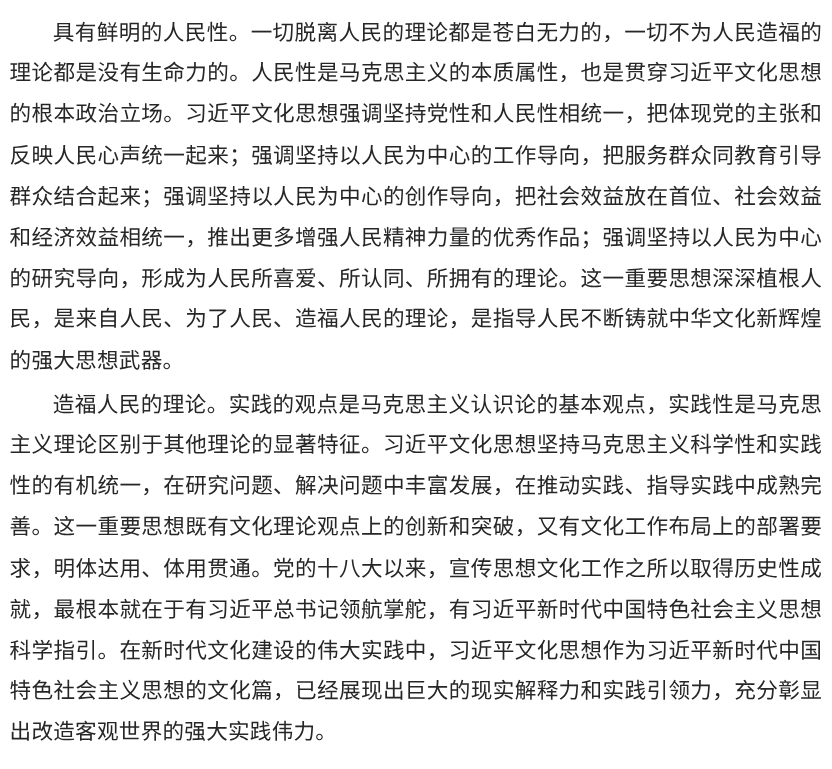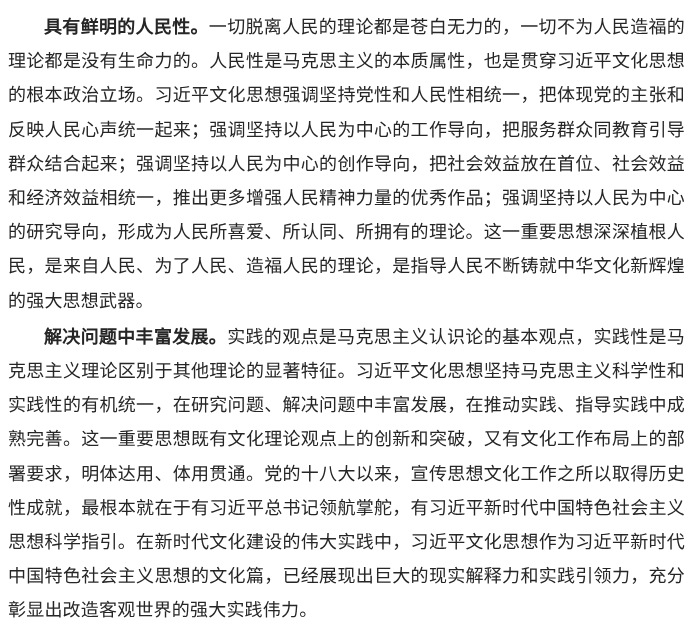--- a/index.html
+++ b/index.html
@@ -23,22 +23,22 @@
     text-align: justify;
     text-justify: inter-ideograph;
     letter-spacing: 0.2px;
   }
   .para {
     margin: 0 0 2px 0;
     text-indent: 2em;
     word-break: break-all;
   }
   .para-lead {
-    font-weight: bold;
+    font-weight: normal;
   }
 </style>
 </head>
 <body>
 
 <div class="article">
   <p class="para"><span class="para-lead">具有鲜明的人民性。</span><span>一切脱离人民的理论都是苍白无力的，一切不为人民造福的理论都是没有生命力的。人民性是马克思主义的本质属性，也是贯穿习近平文化思想的根本政治立场。习近平文化思想强调坚持党性和人民性相统一，把体现党的主张和反映人民心声统一起来；强调坚持以人民为中心的工作导向，把服务群众同教育引导群众结合起来；强调坚持以人民为中心的创作导向，把社会效益放在首位、社会效益和经济效益相统一，推出更多增强人民精神力量的优秀作品；强调坚持以人民为中心的研究导向，形成为人民所喜爱、所认同、所拥有的理论。这一重要思想深深植根人民，是来自人民、为了人民、造福人民的理论，是指导人民不断铸就中华文化新辉煌的强大思想武器。</span></p>
-  <p class="para"><span class="para-lead">解决问题中丰富发展。</span><span>实践的观点是马克思主义认识论的基本观点，实践性是马克思主义理论区别于其他理论的显著特征。习近平文化思想坚持马克思主义科学性和实践性的有机统一，在研究问题、解决问题中丰富发展，在推动实践、指导实践中成熟完善。这一重要思想既有文化理论观点上的创新和突破，又有文化工作布局上的部署要求，明体达用、体用贯通。党的十八大以来，宣传思想文化工作之所以取得历史性成就，最根本就在于有习近平总书记领航掌舵，有习近平新时代中国特色社会主义思想科学指引。在新时代文化建设的伟大实践中，习近平文化思想作为习近平新时代中国特色社会主义思想的文化篇，已经展现出巨大的现实解释力和实践引领力，充分彰显出改造客观世界的强大实践伟力。</span></p>
+  <p class="para"><span class="para-lead">造福人民的理论。</span><span>实践的观点是马克思主义认识论的基本观点，实践性是马克思主义理论区别于其他理论的显著特征。习近平文化思想坚持马克思主义科学性和实践性的有机统一，在研究问题、解决问题中丰富发展，在推动实践、指导实践中成熟完善。这一重要思想既有文化理论观点上的创新和突破，又有文化工作布局上的部署要求，明体达用、体用贯通。党的十八大以来，宣传思想文化工作之所以取得历史性成就，最根本就在于有习近平总书记领航掌舵，有习近平新时代中国特色社会主义思想科学指引。在新时代文化建设的伟大实践中，习近平文化思想作为习近平新时代中国特色社会主义思想的文化篇，已经展现出巨大的现实解释力和实践引领力，充分彰显出改造客观世界的强大实践伟力。</span></p>
 </div>
 
 </body></html>

